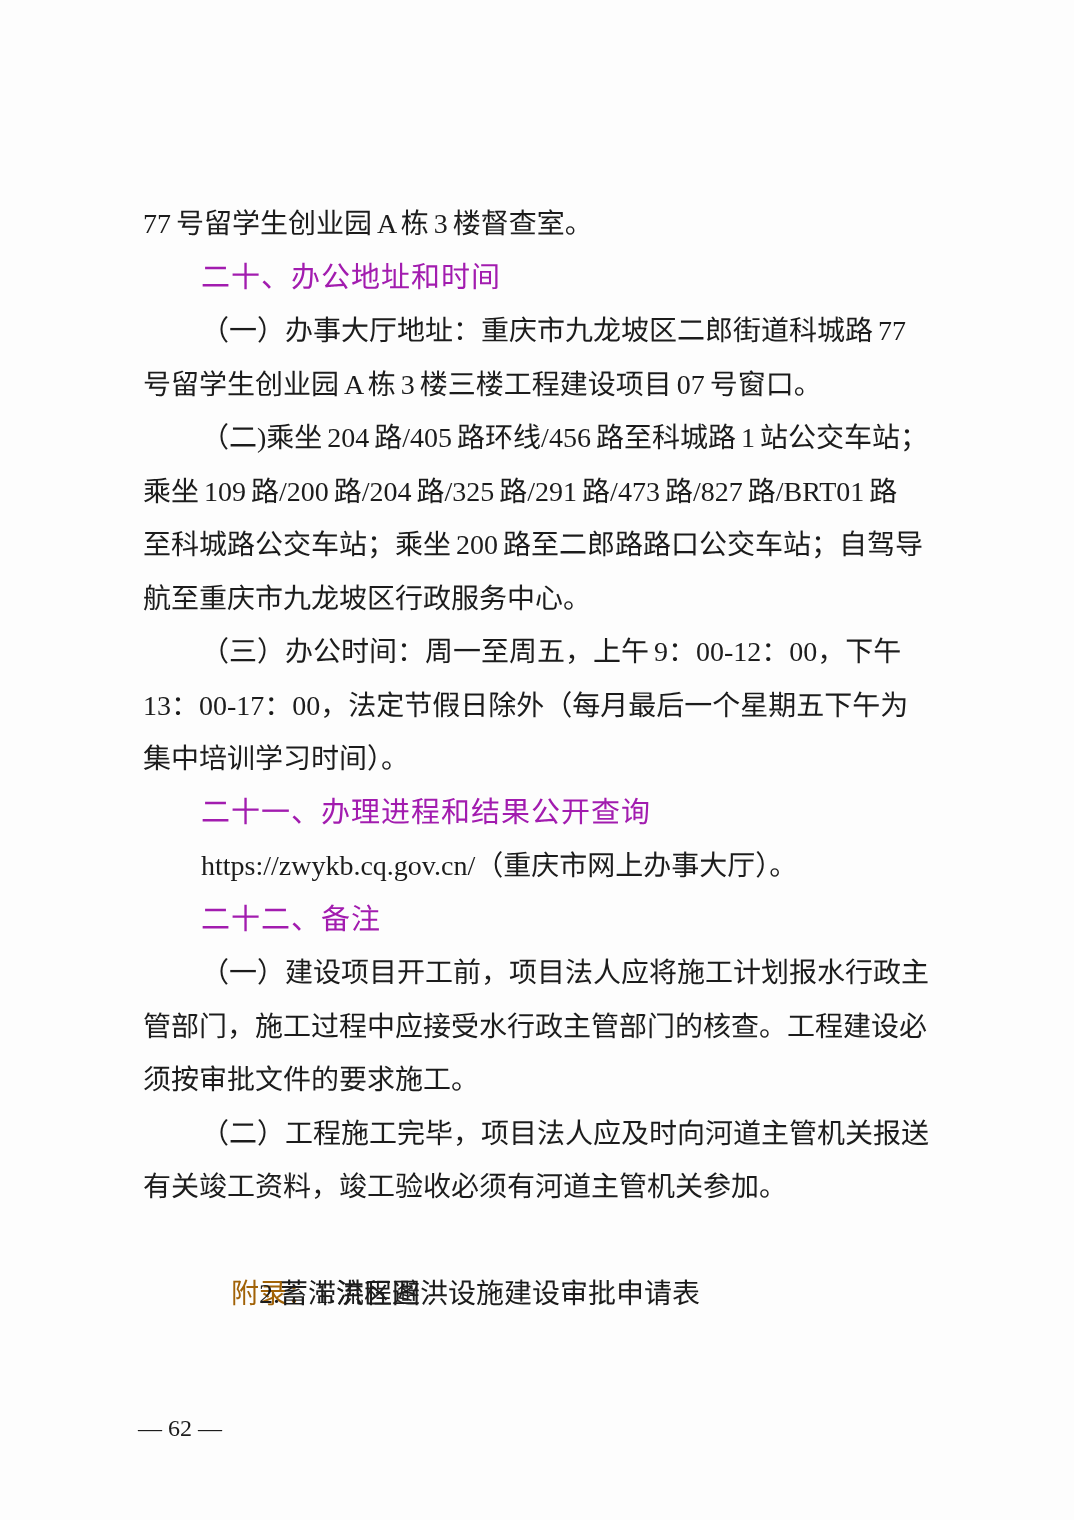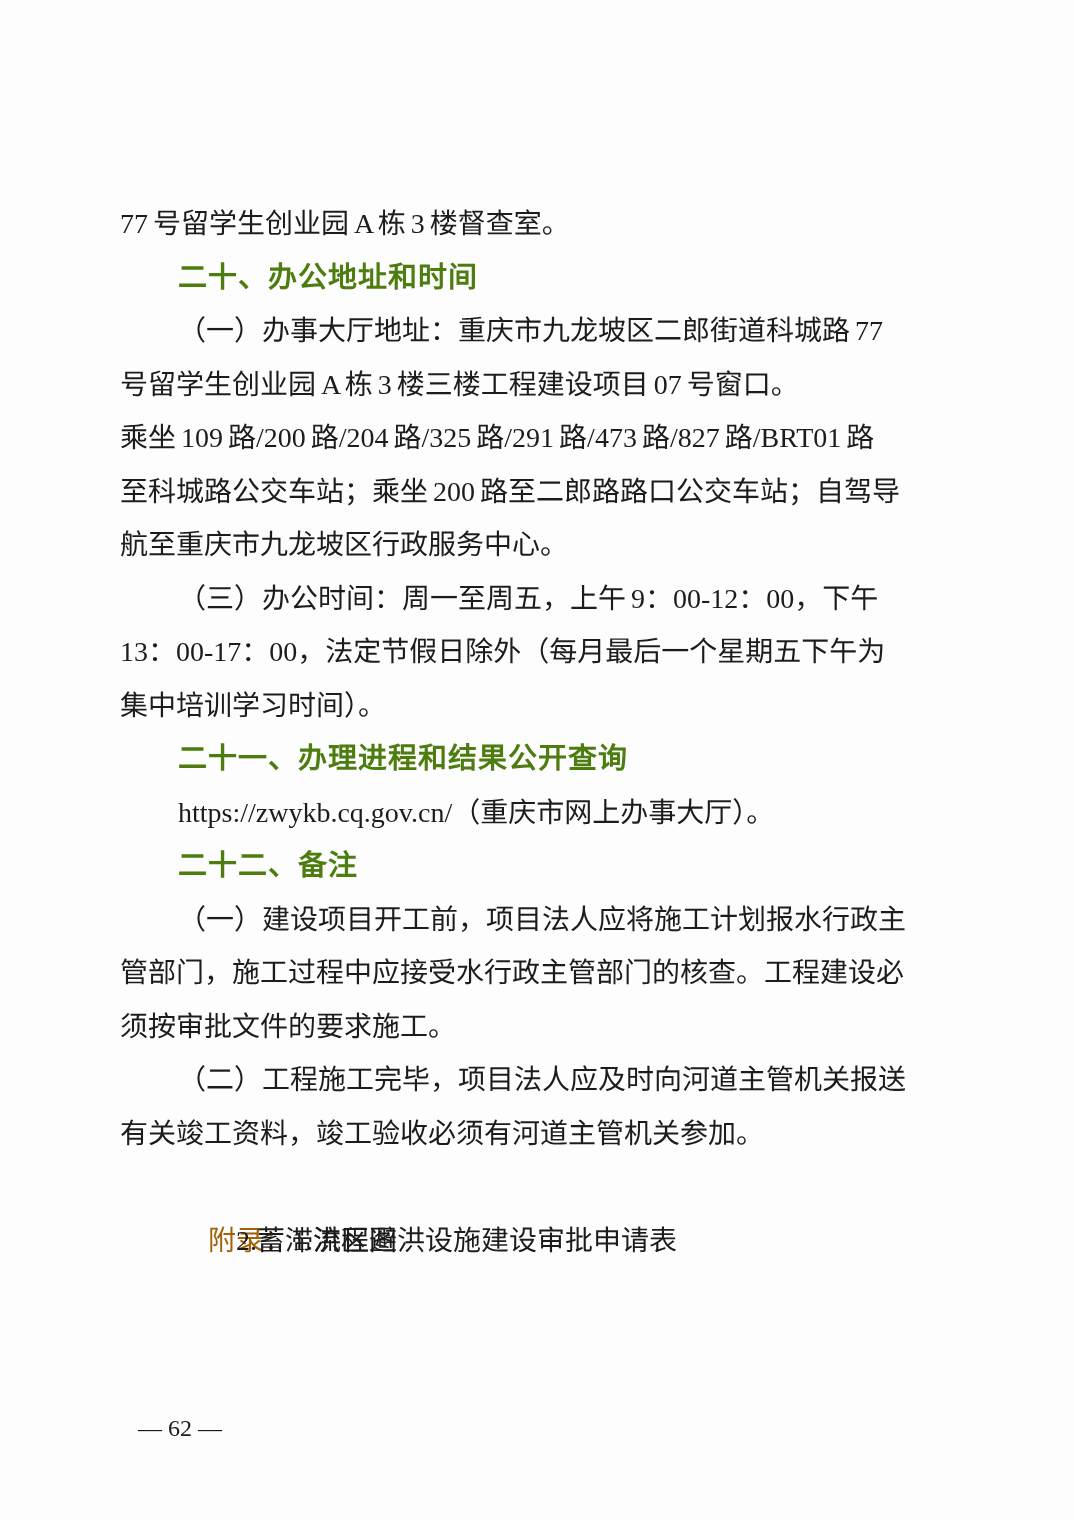--- a/index.html
+++ b/index.html
@@ -12,38 +12,38 @@
     width: 1074px;
     height: 1520px;
     background: #fdfdfd;
     color: #1c1c1c;
     font-family: "Liberation Serif", "DejaVu Serif", serif;
     font-size: 28px;
     overflow: hidden;
   }
   .textblock {
     position: absolute;
-    left: 120px;
+    left: 143px;
     top: 197px;
     width: 800px;
   }
   .line {
     height: 53.5px;
     line-height: 53.5px;
     white-space: pre;
     word-spacing: -2px;
   }
   .ind2 { padding-left: 58px; }   
   .ind4 { padding-left: 116px; }  
   .heading {
     font-family: "Liberation Sans", "DejaVu Sans", sans-serif;
-    font-weight: 700;
+    font-weight: 400;
     font-size: 29px;
     letter-spacing: 1px;
-    color: #4d7c0f;
+    color: #a21caf;
   }
   .bold-label {
     font-family: "Liberation Sans", "DejaVu Sans", sans-serif;
     font-weight: 400;
     color: #a16207;
   }
   .footer {
     position: absolute;
     left: 138px;
     top: 1402px;
@@ -60,20 +60,21 @@
 
   <div class="textblock">
 
     <div class="line">77 号留学生创业园 A 栋 3 楼督查室。</div>
 
     <div class="line ind2 heading">二十、办公地址和时间</div>
 
     <div class="line ind2">（一）办事大厅地址：重庆市九龙坡区二郎街道科城路 77</div>
     <div class="line">号留学生创业园 A 栋 3 楼三楼工程建设项目 07 号窗口。</div>
 
+    <div class="line ind2">（二)乘坐 204 路/405 路环线/456 路至科城路 1 站公交车站；</div>
     <div class="line">乘坐 109 路/200 路/204 路/325 路/291 路/473 路/827 路/BRT01 路</div>
     <div class="line">至科城路公交车站；乘坐 200 路至二郎路路口公交车站；自驾导</div>
     <div class="line">航至重庆市九龙坡区行政服务中心。</div>
 
     <div class="line ind2">（三）办公时间：周一至周五，上午 9：00-12：00，下午</div>
     <div class="line">13：00-17：00，法定节假日除外（每月最后一个星期五下午为</div>
     <div class="line">集中培训学习时间）。</div>
 
     <div class="line ind2 heading">二十一、办理进程和结果公开查询</div>
 

